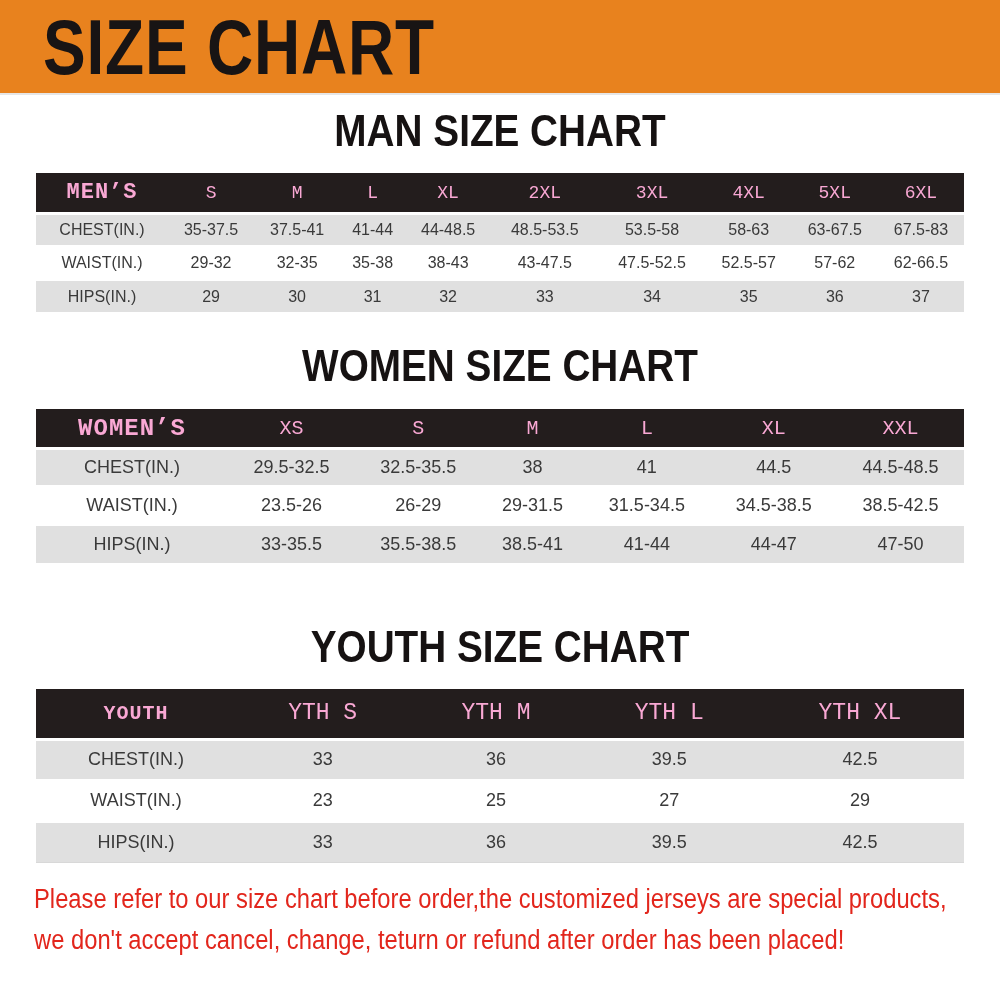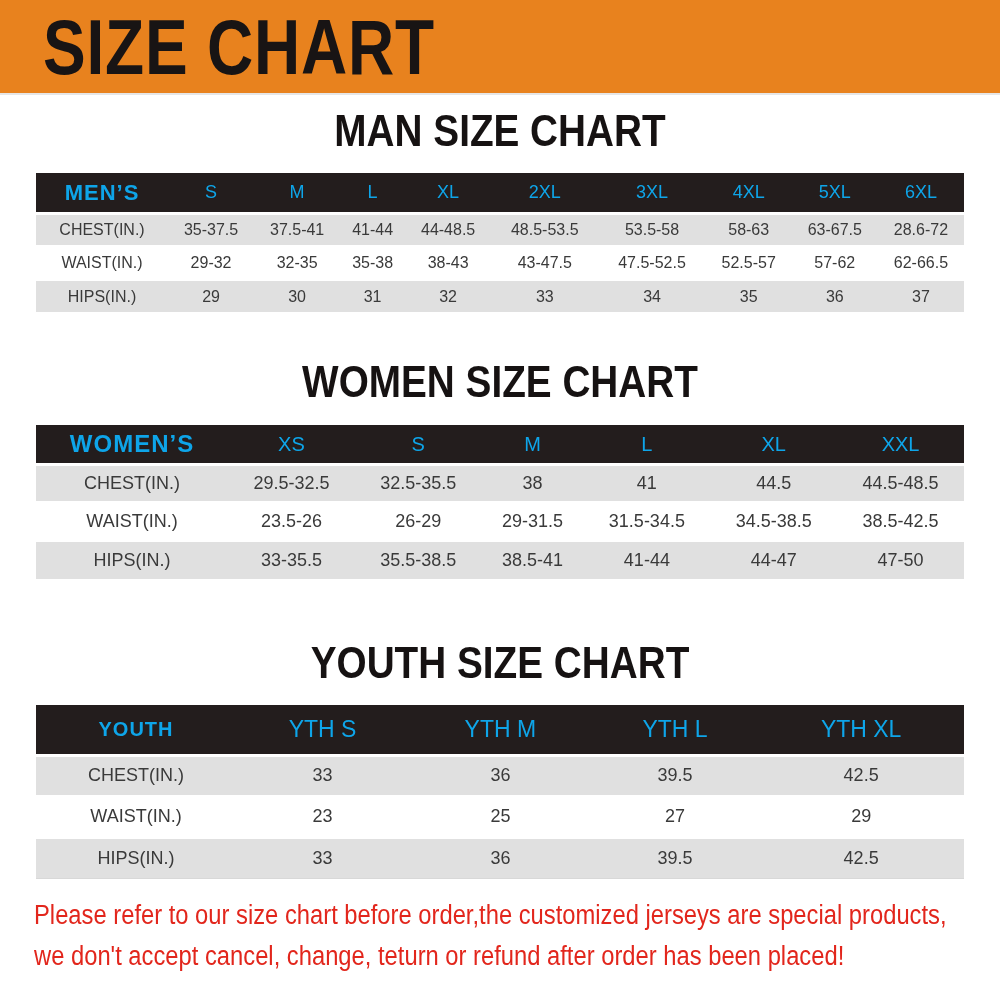--- a/index.html
+++ b/index.html
@@ -35,21 +35,21 @@
     letter-spacing: 1px;
     transform: scaleX(0.82);
     transform-origin: center;
     white-space: nowrap;
     line-height: 1;
   }
 
   
   section { text-align: center; }
   .sec-men   { margin-top: 12px; }
-  .sec-women { margin-top: 46px; }
+  .sec-women { margin-top: 30px; }
   .sec-youth { margin-top: 60px; }
   h2 {
     font-size: 44px;
     font-weight: bold;
     color: var(--heading-text);
     transform: scaleX(0.88);
     transform-origin: center;
     white-space: nowrap;
     line-height: 1.1;
     margin-bottom: 18px;
@@ -57,21 +57,22 @@
 
   
   table.size-table {
     width: 928px;
     margin: 0 auto;
     border-collapse: collapse;
     color: var(--table-text);
   }
   table.size-table thead tr {
     background: var(--table-header-black);
-    color: #0ea5e9;
+    color: #f9a8d4;
+    font-family: Liberation Mono, monospace;
   }
   table.size-table th {
     font-weight: normal;
     text-align: center;
   }
   table.size-table th.tbl-label {
     font-weight: bold;
     letter-spacing: 1px;
     text-align: center;
   }
@@ -144,21 +145,21 @@
         <tr>
           <td class="row-label">CHEST(IN.)</td>
           <td>35-37.5</td>
           <td>37.5-41</td>
           <td>41-44</td>
           <td>44-48.5</td>
           <td>48.5-53.5</td>
           <td>53.5-58</td>
           <td>58-63</td>
           <td>63-67.5</td>
-          <td>28.6-72</td>
+          <td>67.5-83</td>
         </tr>
         <tr>
           <td class="row-label">WAIST(IN.)</td>
           <td>29-32</td>
           <td>32-35</td>
           <td>35-38</td>
           <td>38-43</td>
           <td>43-47.5</td>
           <td>47.5-52.5</td>
           <td>52.5-57</td>

